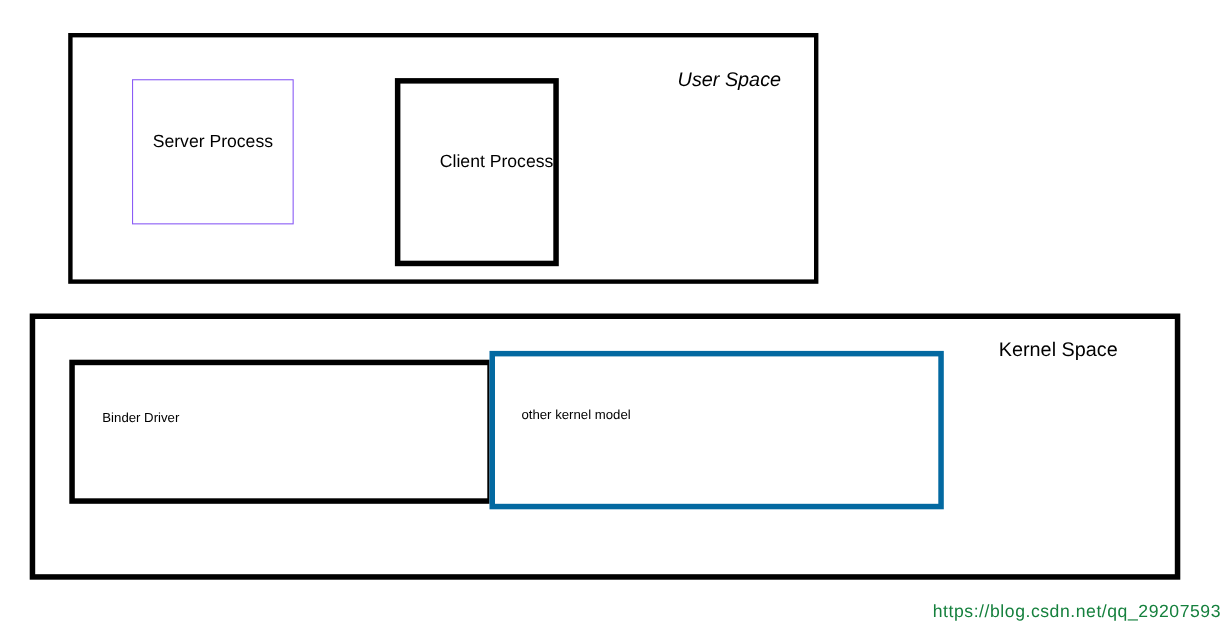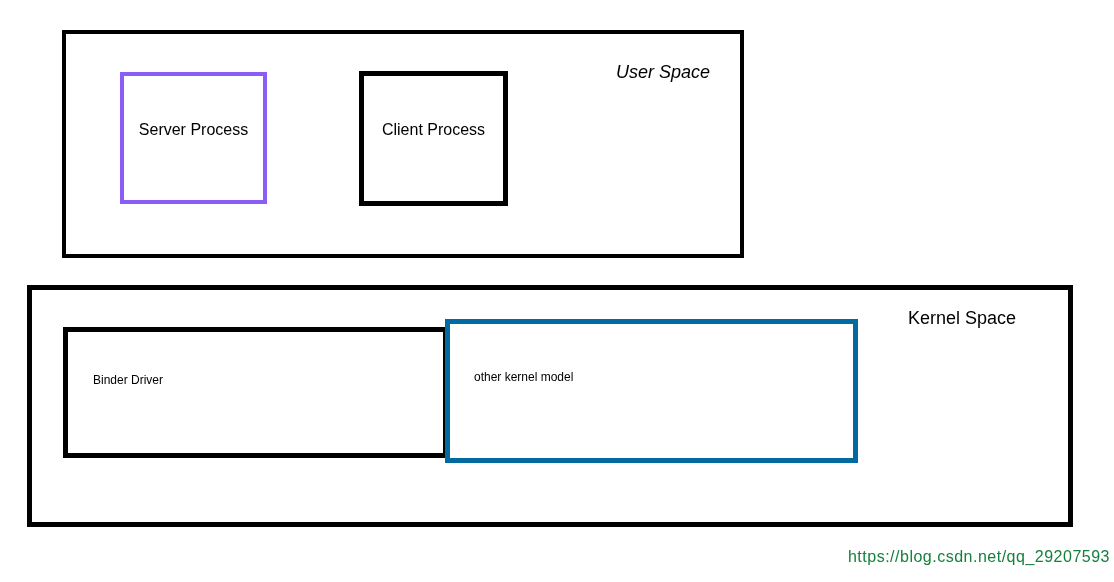--- a/index.html
+++ b/index.html
@@ -25,28 +25,28 @@
   }
   
   .user-space {
     left: 62px; top: 30px;
     width: 682px; height: 228px;
     border: 4px solid #000000;
   }
   .server-process {
     left: 120px; top: 72px;
     width: 147px; height: 132px;
-    border: 4px solid #8b5cf6;
+    border: 1px solid #8b5cf6;
     display: flex; align-items: center; justify-content: center;
   }
   .client-process {
     left: 359px; top: 71px;
-    width: 149px; height: 135px;
+    width: 149px; height: 171px;
     border: 5px solid #000000;
-    display: flex; align-items: center; justify-content: center;
+    display: flex; align-items: center; justify-content: flex-end;
   }
   .process-label {
     font-size: 16px;
     line-height: 1.15;
     white-space: nowrap;
     transform: translateY(-8px);
   }
   .space-label {
     position: absolute;
     font-size: 18px;

